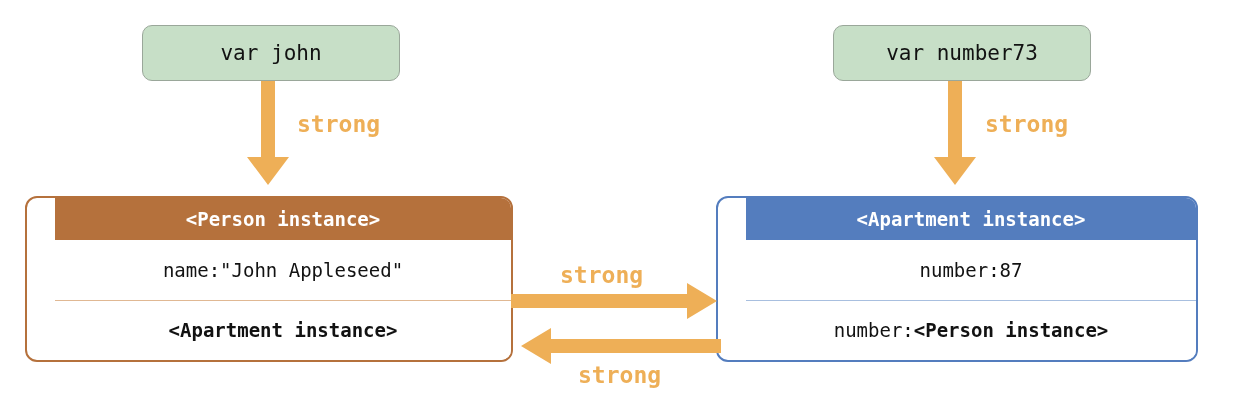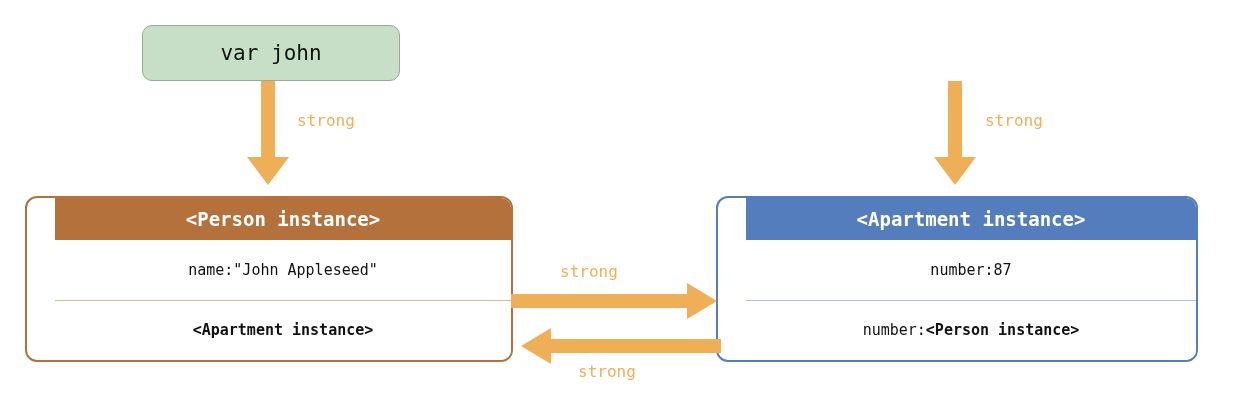--- a/index.html
+++ b/index.html
@@ -65,55 +65,58 @@
   }
   .person .inst-header    { background: #b5713c; }
   .apartment .inst-header { background: #547dbe; }
 
   .inst-row {
     flex: 1 1 0;
     display: flex;
     align-items: center;
     justify-content: center;
     font-family: "DejaVu Sans Mono", "Liberation Mono", monospace;
-    font-size: 15px;
+    font-size: 19px;
     color: #121212;
     white-space: nowrap;
     background: #ffffff;
   }
   .person .inst-row + .inst-row    { border-top: 1.5px solid #e0b893; }
   .apartment .inst-row + .inst-row { border-top: 1.5px solid #a8bfdf; }
 
   .inst-row .bold-ref { font-weight: bold; }
 
   
   .arrow-svg {
     position: absolute;
     overflow: visible;
   }
 
   
   .strong-label {
     position: absolute;
     font-family: "DejaVu Sans Mono", "Liberation Mono", monospace;
-    font-size: 16px;
-    font-weight: normal;
+    font-size: 23px;
+    font-weight: bold;
     color: #eeaf57;
     white-space: nowrap;
   }
 </style>
 </head>
 <body>
 
 <div id="canvas">
 
   <div class="var-box" style="left:142px; top:25px; width:258px; height:56px;">
     <span class="var-label">var john</span>
   </div>
 
+  <div class="var-box" style="left:833px; top:25px; width:258px; height:56px;">
+    <span class="var-label">var number73</span>
+  </div>
 
   <svg class="arrow-svg" style="left:244px; top:81px; width:48px; height:106px;" viewBox="0 0 48 106">
     <path d="M17,0 L31,0 L31,76 L45,76 L24,104 L3,76 L17,76 Z" fill="#eeaf57"></path>
   </svg>
   <div class="strong-label" style="left:297px; top:111px;">strong</div>
 
   <svg class="arrow-svg" style="left:931px; top:81px; width:48px; height:106px;" viewBox="0 0 48 106">
     <path d="M17,0 L31,0 L31,76 L45,76 L24,104 L3,76 L17,76 Z" fill="#eeaf57"></path>
   </svg>
   <div class="strong-label" style="left:985px; top:111px;">strong</div>

